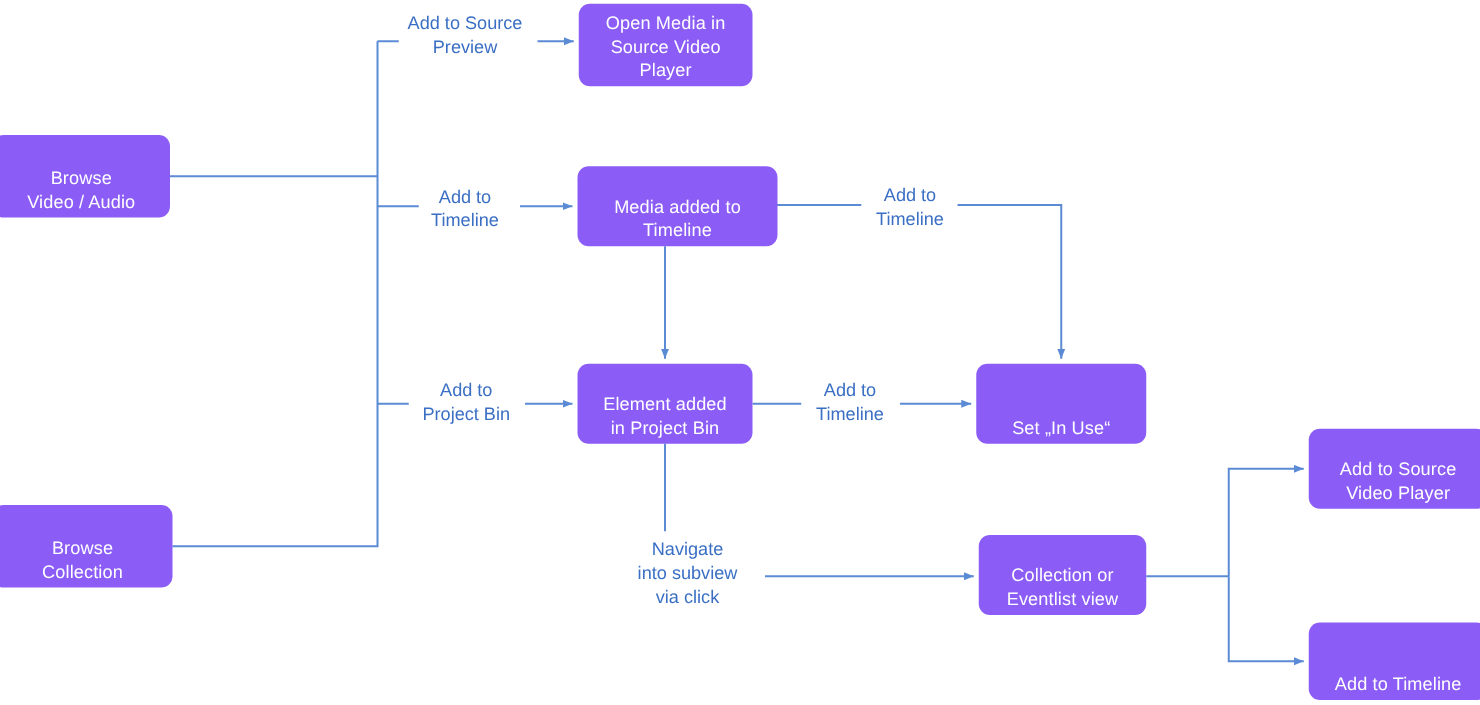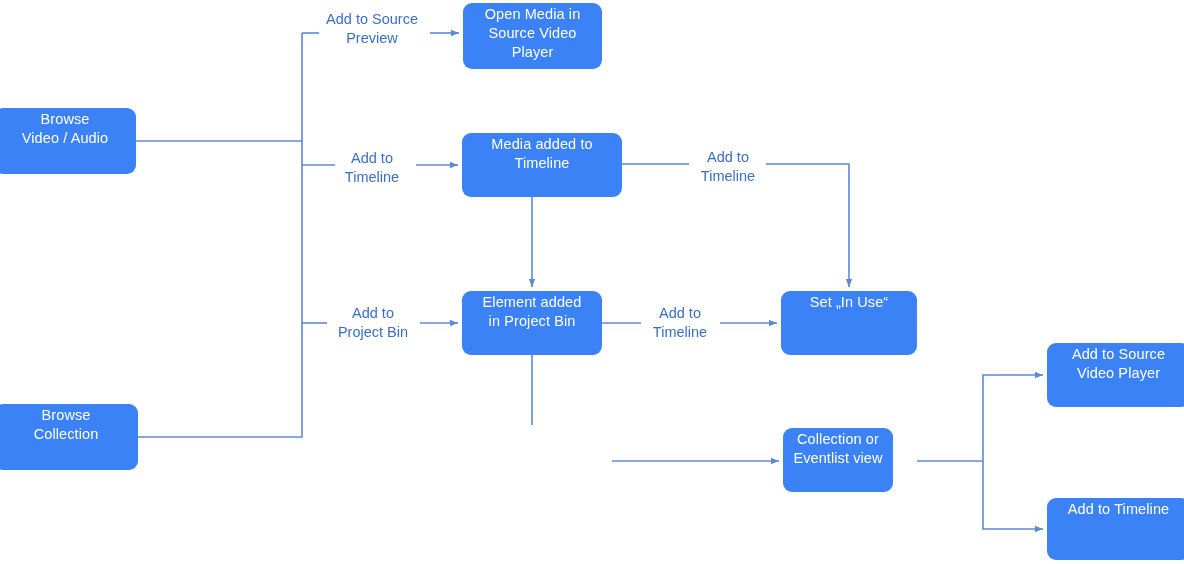--- a/index.html
+++ b/index.html
@@ -20,25 +20,25 @@
   #edges {
     position: absolute;
     left: 0;
     top: 0;
     width: 1184px;
     height: 564px;
     pointer-events: none;
   }
   .node {
     position: absolute;
-    background: #3b82f6;
+    background: #8b5cf6;
     border-radius: 9px;
     color: #ffffff;
     display: flex;
-    align-items: flex-start;
+    align-items: flex-end;
     justify-content: center;
     text-align: center;
     font-size: 14.5px;
     line-height: 19px;
     box-sizing: border-box;
     padding: 2px 6px;
     letter-spacing: 0.1px;
   }
   .node span {
     display: block;
@@ -123,21 +123,21 @@
   <div class="node" style="left:462px; top:291px; width:140px; height:64px;">
     <span style="white-space: pre-line;">Element added
 in Project Bin</span>
   </div>
 
   <div class="node" style="left:-6px; top:404px; width:144px; height:66px;">
     <span style="white-space: pre-line;">Browse
 Collection</span>
   </div>
 
-  <div class="node" style="left:783px; top:428px; width:110px; height:64px;">
+  <div class="node" style="left:783px; top:428px; width:134px; height:64px;">
     <span style="white-space: pre-line;">Collection or
 Eventlist view</span>
   </div>
 
   <div class="node" style="left:1047px; top:343px; width:143px; height:64px;">
     <span style="white-space: pre-line;">Add to Source
 Video Player</span>
   </div>
 
   <div class="node" style="left:1047px; top:498px; width:143px; height:62px;">
@@ -153,14 +153,17 @@
   <div class="edge-label" style="left: 686px; top: 148px; width: 84px; white-space: pre-line;">Add to
 Timeline</div>
 
 
   <div class="edge-label" style="left: 328px; top: 304px; width: 90px; white-space: pre-line;">Add to
 Project Bin</div>
 
   <div class="edge-label" style="left: 638px; top: 304px; width: 84px; white-space: pre-line;">Add to
 Timeline</div>
 
+  <div class="edge-label" style="left: 493px; top: 431px; width: 114px; white-space: pre-line;">Navigate
+into subview
+via click</div>
 
 </div>
 
 </body></html>

